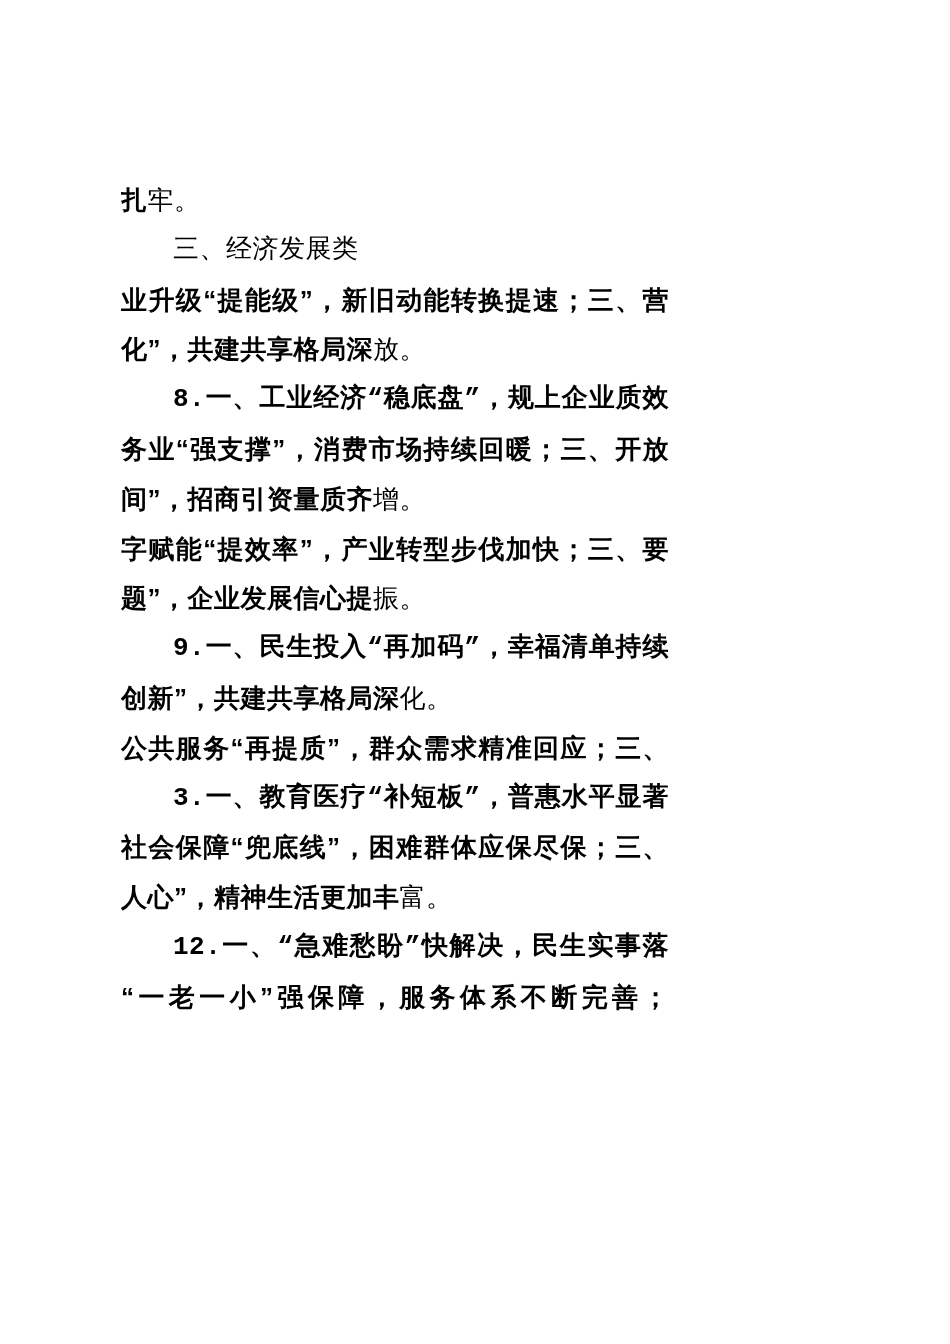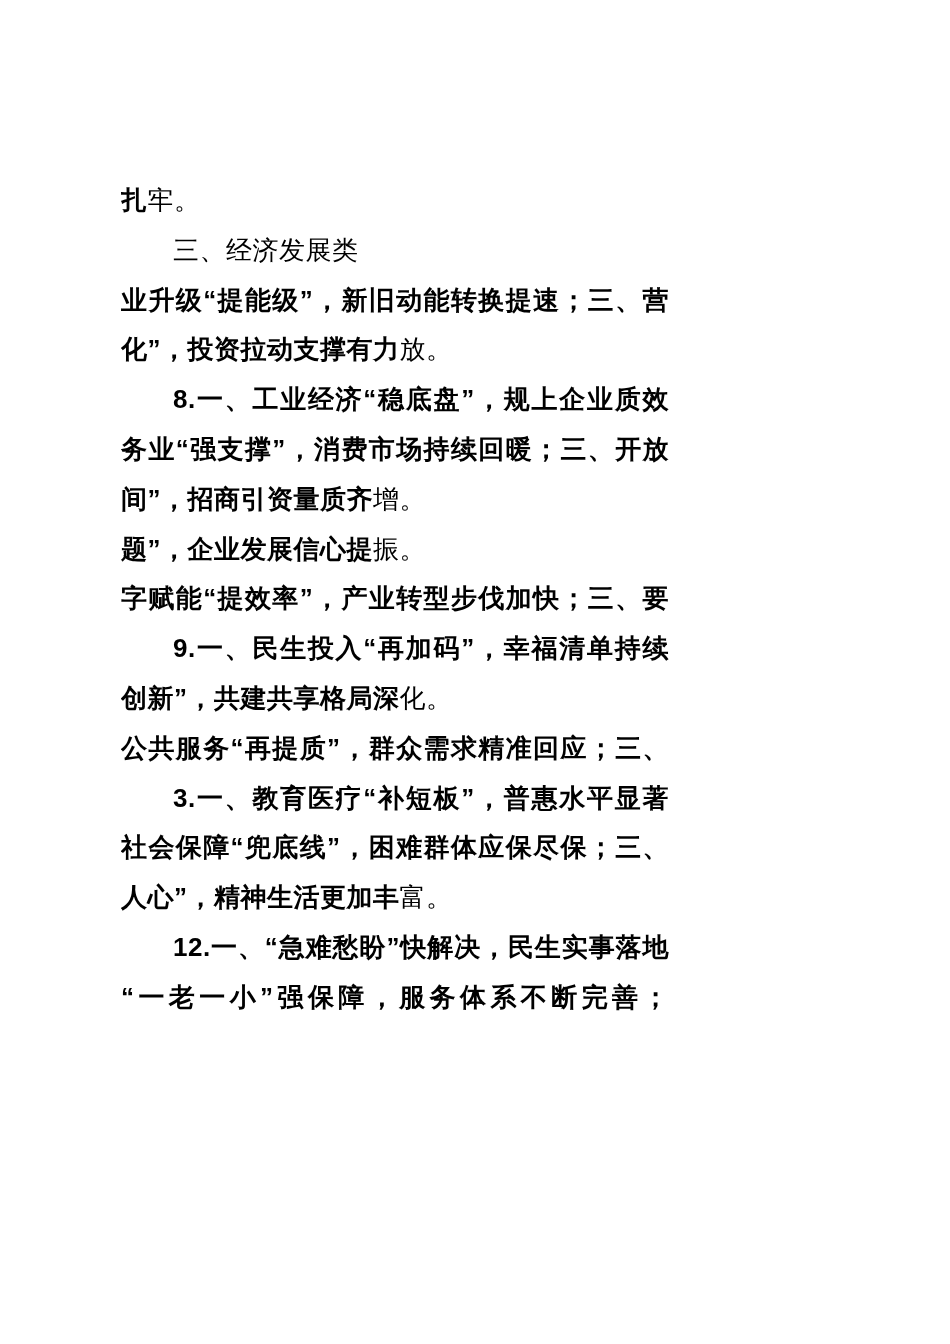--- a/index.html
+++ b/index.html
@@ -28,48 +28,49 @@
     text-align: justify;
     text-align-last: justify;
     letter-spacing: 0.5px;
   }
   .line.end {
     text-align: left;
     text-align-last: left;
   }
   .line.indent {
     text-indent: 2em;
+    font-family: Liberation Mono, monospace;
   }
   .line.heading {
     font-weight: 400;
     text-align: left;
     text-align-last: left;
   }
   .b { font-weight: 700; }
   .r { font-weight: 400; }
 </style>
 </head>
 <body>
 
 <div class="page">
   <div class="doc">
 
     <div class="line end"><span class="b">扎</span><span class="r">牢。</span></div>
 
     <div class="line heading indent">三、经济发展类</div>
 
     <div class="line"><span class="b">业升级“提能级”，新旧动能转换提速；三、营商环境“再优</span></div>
-    <div class="line end"><span class="b">化”，投资拉动支撑有力</span><span class="r">放。</span></div>
+    <div class="line end"><span class="b">化”，共建共享格局深</span><span class="r">放。</span></div>
 
     <div class="line indent"><span class="b">8.一、工业经济“稳底盘”，规上企业质效双升；二、服</span></div>
     <div class="line"><span class="b">务业“强支撑”，消费市场持续回暖；三、开放合作“拓空</span></div>
     <div class="line end"><span class="b">间”，招商引资量质齐</span><span class="r">增。</span></div>
 
+    <div class="line"><span class="b">字赋能“提效率”，产业转型步伐加快；三、要素保障“解难</span></div>
     <div class="line end"><span class="b">题”，企业发展信心提</span><span class="r">振。</span></div>
-    <div class="line"><span class="b">字赋能“提效率”，产业转型步伐加快；三、要素保障“解难</span></div>
 
 
     <div class="line indent"><span class="b">9.一、民生投入“再加码”，幸福清单持续兑现；二、</span></div>
     <div class="line end"><span class="b">创新”，共建共享格局深</span><span class="r">化。</span></div>
     <div class="line"><span class="b">公共服务“再提质”，群众需求精准回应；三、基层治理“再</span></div>
 
     <div class="line indent"><span class="b">3.一、教育医疗“补短板”，普惠水平显著提升；二、</span></div>
     <div class="line"><span class="b">社会保障“兜底线”，困难群体应保尽保；三、文化惠民“暖</span></div>
     <div class="line end"><span class="b">人心”，精神生活更加丰</span><span class="r">富。</span></div>
 

